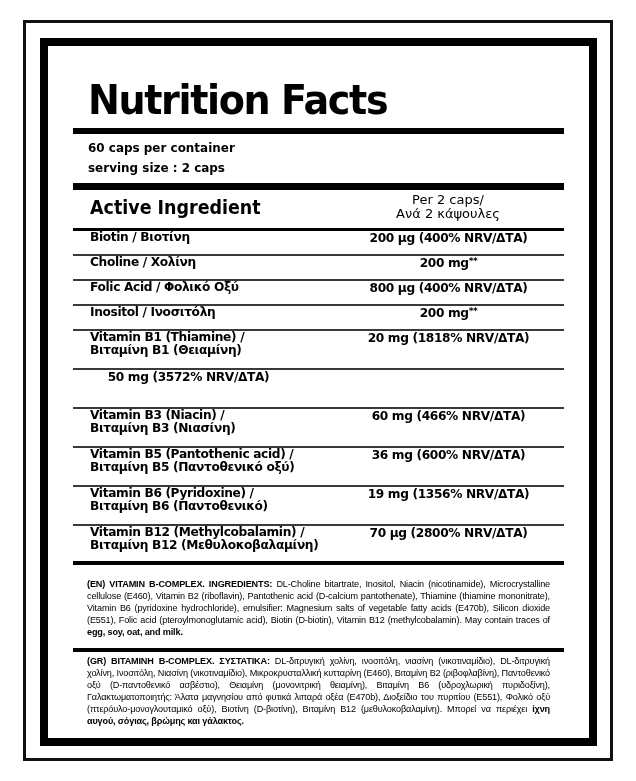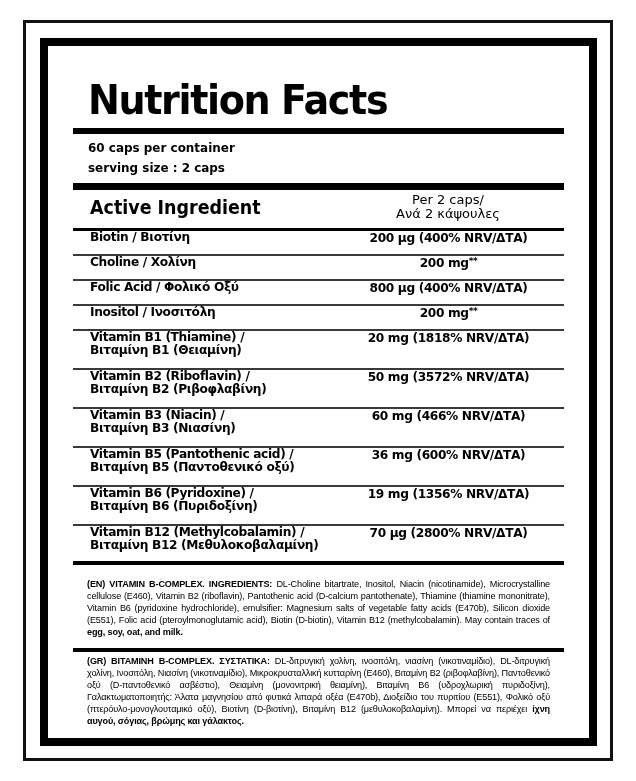--- a/index.html
+++ b/index.html
@@ -120,44 +120,40 @@
       <div class="val"><span>200 mg</span><sup class="stars">**</sup></div>
     </div>
     <div class="row double">
       <div class="name">
           <span>Vitamin B1 (Thiamine) /</span>
           <span>Βιταμίνη B1 (Θειαμίνη)</span>
         </div>
       <div class="val">20 mg (1818% NRV/ΔΤΑ)</div>
     </div>
     <div class="row double">
-      <div class="name">
-          <span>Vitamin B2 (Riboflavin) /</span>
-          <span>Βιταμίνη B2 (Ριβοφλαβίνη)</span>
-        </div>
       <div class="val">50 mg (3572% NRV/ΔΤΑ)</div>
     </div>
     <div class="row double">
       <div class="name">
           <span>Vitamin B3 (Niacin) /</span>
           <span>Βιταμίνη B3 (Νιασίνη)</span>
         </div>
       <div class="val">60 mg (466% NRV/ΔΤΑ)</div>
     </div>
     <div class="row double">
       <div class="name">
           <span>Vitamin B5 (Pantothenic acid) /</span>
           <span>Βιταμίνη B5 (Παντοθενικό οξύ)</span>
         </div>
       <div class="val">36 mg (600% NRV/ΔΤΑ)</div>
     </div>
     <div class="row double">
       <div class="name">
           <span>Vitamin B6 (Pyridoxine) /</span>
-          <span>Βιταμίνη B6 (Πυριδοξίνη)</span>
+          <span>Βιταμίνη B6 (Παντοθενικό)</span>
         </div>
       <div class="val">19 mg (1356% NRV/ΔΤΑ)</div>
     </div>
     <div class="row double last">
       <div class="name">
           <span>Vitamin B12 (Methylcobalamin) /</span>
           <span>Βιταμίνη B12 (Μεθυλοκοβαλαμίνη)</span>
         </div>
       <div class="val">70 µg (2800% NRV/ΔΤΑ)</div>
     </div>

